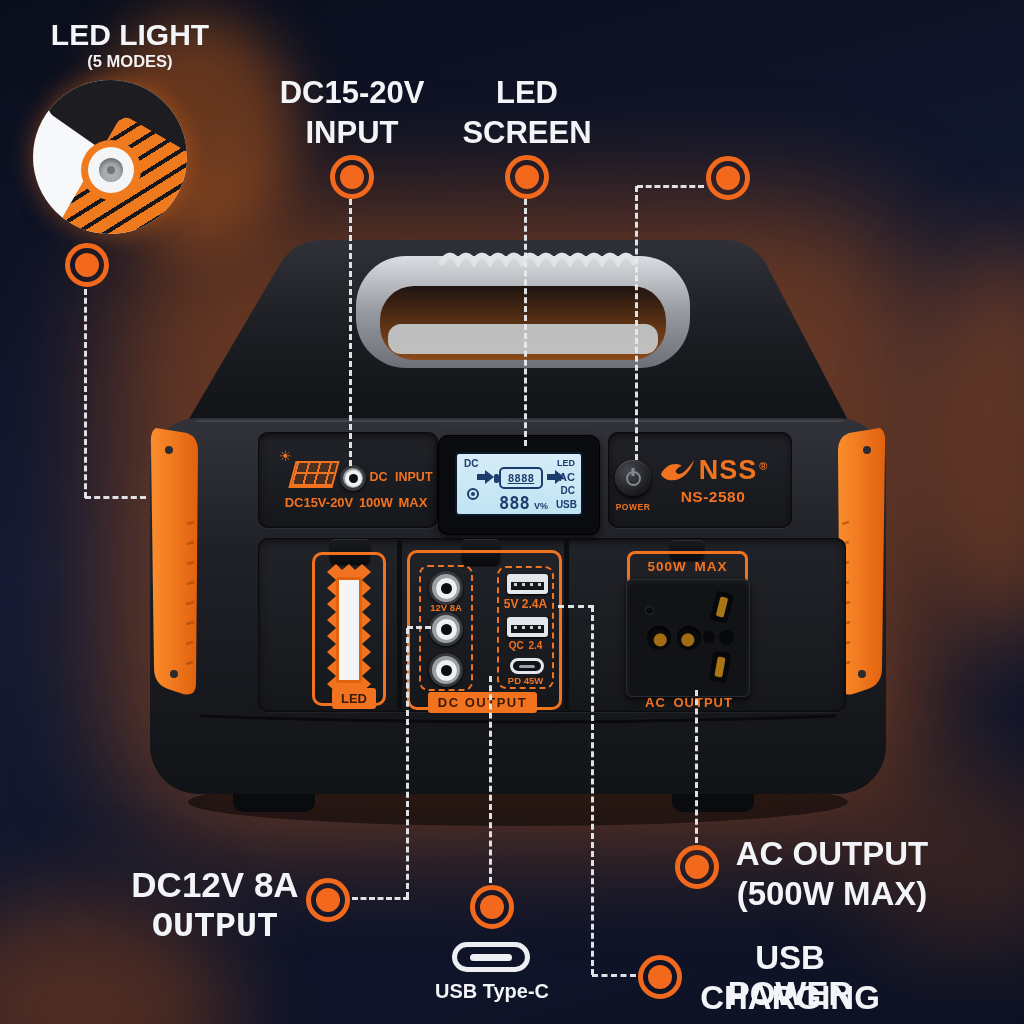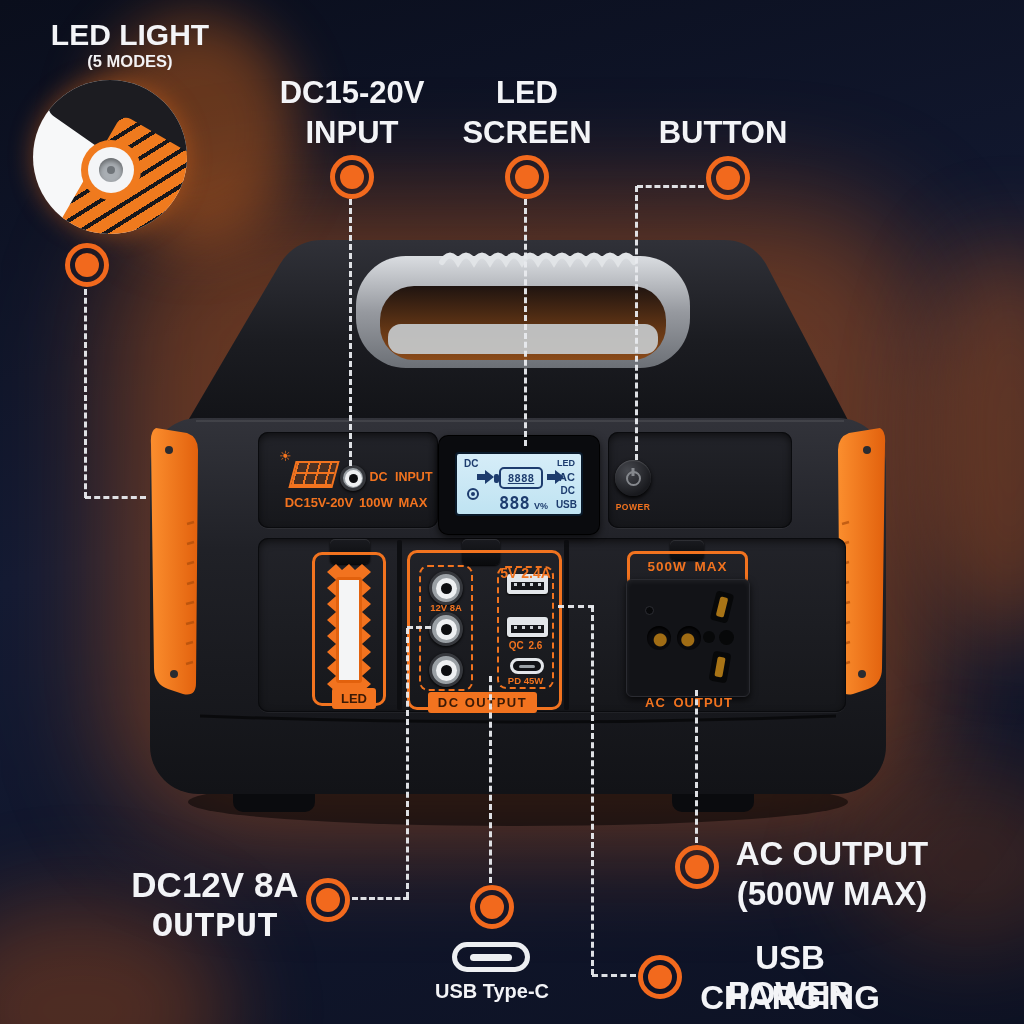--- a/index.html
+++ b/index.html
@@ -153,41 +153,51 @@
       <span class="lcdtxt" style="left:77px;top:47px;font-size:9px;">V%</span>
     </div>
   </div>
 
   <div style="position:absolute;left:615px;top:460px;width:36px;height:36px;border-radius:50%;background:radial-gradient(circle at 35% 30%,#46484e,#191a1e 72%);box-shadow:0 2px 4px #000, inset 0 1px 1px rgba(255,255,255,.15);display:flex;align-items:center;justify-content:center;">
     <div style="width:15px;height:15px;border:2px solid #85888d;border-radius:50%;position:relative;">
       <span style="position:absolute;left:50%;top:-5px;transform:translateX(-50%);width:3px;height:8px;background:#85888d;"></span>
     </div>
   </div>
   <div class="otext" style="left:611px;top:503px;width:44px;font-size:8.5px;letter-spacing:.5px;">POWER</div>
+  <div style="position:absolute;left:650px;top:456px;width:126px;height:58px;text-align:center;">
+    <div style="display:flex;align-items:center;justify-content:center;gap:2px;">
+      <svg width="38" height="27" viewBox="0 0 40 28">
+        <path d="M2,18 C7,7 18,5 24,9 C18,12 16,15 19,17 C23,20 30,13 37,3 C34,13 28,20 21,23 C13,26 5,24 2,18 Z" fill="var(--accent-orange,#f2731f)"></path>
+      </svg>
+      <span class="otext" style="position:static;font-size:27px;letter-spacing:1px;">NSS</span>
+      <span class="otext" style="position:static;font-size:11px;vertical-align:top;margin-top:-10px;">®</span>
+    </div>
+    <div class="otext" style="position:static;font-size:15.5px;margin-top:2px;letter-spacing:.5px;">NS-2580</div>
+  </div>
 
   <div class="latch" style="left:330px;top:539px;width:40px;height:25px;"></div>
   <div class="latch" style="left:462px;top:539px;width:38px;height:26px;"></div>
   <div class="latch" style="left:670px;top:540px;width:34px;height:20px;"></div>
 
   <div class="oline" style="left:312px;top:552px;width:74px;height:154px;"></div>
   <div style="position:absolute;left:327px;top:564px;width:44px;height:132px;background:var(--accent-orange,#f2731f);clip-path:polygon(9px 0,0 8px,9px 16px,0 24px,9px 32px,0 40px,9px 48px,0 56px,9px 64px,0 72px,9px 80px,0 88px,9px 96px,0 104px,9px 112px,0 120px,9px 128px,6px 132px,14px 126px,22px 132px,30px 126px,38px 132px,35px 128px,44px 120px,35px 112px,44px 104px,35px 96px,44px 88px,35px 80px,44px 72px,35px 64px,44px 56px,35px 48px,44px 40px,35px 32px,44px 24px,35px 16px,44px 8px,35px 0,28px 6px,22px 0,15px 6px);"></div>
   <div style="position:absolute;left:336px;top:577px;width:26px;height:106px;background:#f4f5f6;border:3px solid #e2610d;border-radius:3px;"></div>
   <div class="tag" style="left:332px;top:688px;width:44px;height:21px;font-size:13px;line-height:21px;">LED</div>
 
   <div class="oline" style="left:407px;top:550px;width:155px;height:160px;"></div>
   <div class="odash" style="left:419px;top:565px;width:54px;height:126px;"></div>
   <div class="jack" style="left:429px;top:571px;"></div>
   <div class="jack" style="left:429px;top:612px;"></div>
   <div class="jack" style="left:429px;top:653px;"></div>
   <div class="otext" style="left:422px;top:603px;width:48px;font-size:9.5px;">12V 8A</div>
   <div class="odash" style="left:497px;top:566px;width:57px;height:123px;"></div>
   <div class="usba" style="left:507px;top:574px;"></div>
-  <div class="otext" style="left:497px;top:566px;width:57px;font-size:14px;">5V 2.4A</div>
+  <div class="otext" style="left:497px;top:598px;width:57px;font-size:12px;">5V 2.4A</div>
   <div class="usba" style="left:507px;top:617px;"></div>
-  <div class="otext" style="left:497px;top:640px;width:57px;font-size:10px;word-spacing:2px;">QC 2.6</div>
+  <div class="otext" style="left:497px;top:640px;width:57px;font-size:10px;word-spacing:2px;">QC 2.4</div>
   <div class="usbc" style="left:510px;top:658px;"></div>
   <div class="otext" style="left:497px;top:676px;width:57px;font-size:9.5px;text-align:center;">PD 45W</div>
   <div class="tag" style="left:428px;top:692px;width:109px;height:21px;font-size:13px;line-height:21px;letter-spacing:1.5px;">DC OUTPUT</div>
 
   <div class="oline" style="left:627px;top:551px;width:121px;height:36px;border-radius:8px;"></div>
   <div class="otext" style="left:627px;top:560px;width:121px;font-size:13.5px;letter-spacing:1px;word-spacing:3px;">500W MAX</div>
   <div style="position:absolute;left:626px;top:579px;width:124px;height:118px;background:#121317;border:1px solid #2a2b31;border-radius:6px;box-shadow:inset 0 2px 5px rgba(255,255,255,.06), 0 3px 7px rgba(0,0,0,.7);">
     <span style="position:absolute;left:18px;top:26px;width:9px;height:9px;border-radius:50%;background:#08090b;border:1px solid #2c2d33;"></span>
     <span style="position:absolute;left:20px;top:46px;width:24px;height:24px;border-radius:50%;background:radial-gradient(circle at 55% 58%,#a06c14 0 6px,#0a0a0d 7px);box-shadow:inset 0 2px 3px #000;"></span>
     <span style="position:absolute;left:50px;top:46px;width:24px;height:24px;border-radius:50%;background:radial-gradient(circle at 45% 58%,#a06c14 0 6px,#0a0a0d 7px);box-shadow:inset 0 2px 3px #000;"></span>
@@ -225,21 +235,20 @@
   <div class="marker" style="left:470px;top:885px;"></div>
   <div class="marker" style="left:675px;top:845px;"></div>
   <div class="marker" style="left:638px;top:955px;"></div>
 
   <div class="lbl" style="left:30px;top:18px;width:200px;font-size:30px;">LED LIGHT</div>
   <div class="lbl" style="left:30px;top:52px;width:200px;font-size:16.5px;">(5 MODES)</div>
   <div class="lbl" style="left:252px;top:76px;width:200px;font-size:31px;">DC15-20V</div>
   <div class="lbl" style="left:252px;top:116px;width:200px;font-size:31px;">INPUT</div>
   <div class="lbl" style="left:427px;top:76px;width:200px;font-size:31px;">LED</div>
   <div class="lbl" style="left:427px;top:116px;width:200px;font-size:31px;">SCREEN</div>
-  <div class="lbl" style="left:613px;top:116px;width:220px;font-size:31px;">BUTTON</div>
   <div class="lbl" style="left:105px;top:866px;width:220px;font-size:35px;">DC12V 8A</div>
   <div class="lbl" style="left:105px;top:908px;width:220px;font-size:35px;font-family:Liberation Mono, monospace;">OUTPUT</div>
   <div style="position:absolute;left:452px;top:942px;width:78px;height:30px;border:5px solid #edeff2;border-radius:15px;display:flex;align-items:center;justify-content:center;">
     <span style="width:42px;height:7px;background:#edeff2;border-radius:4px;"></span>
   </div>
   <div class="lbl" style="left:402px;top:980px;width:180px;font-size:20px;">USB Type-C</div>
   <div class="lbl" style="left:727px;top:836px;width:210px;font-size:33px;">AC OUTPUT</div>
   <div class="lbl" style="left:727px;top:876px;width:210px;font-size:33px;">(500W MAX)</div>
   <div class="lbl" style="left:690px;top:940px;width:200px;font-size:33px;">USB POWER</div>
   <div class="lbl" style="left:690px;top:980px;width:200px;font-size:33px;">CHARGING</div>

